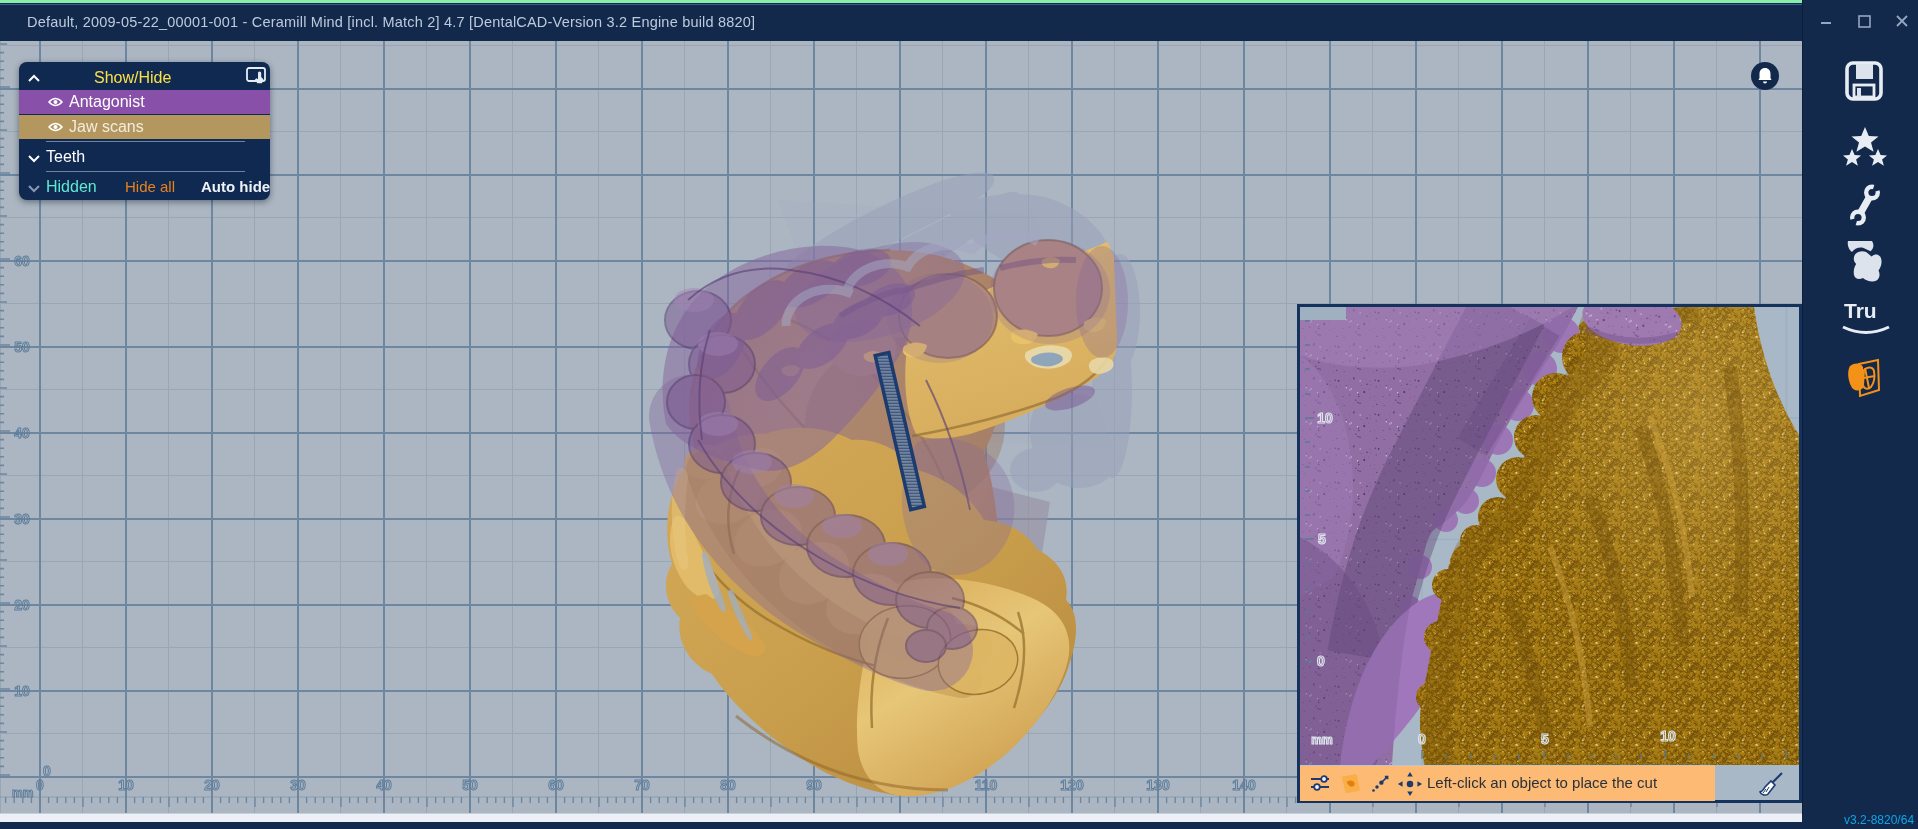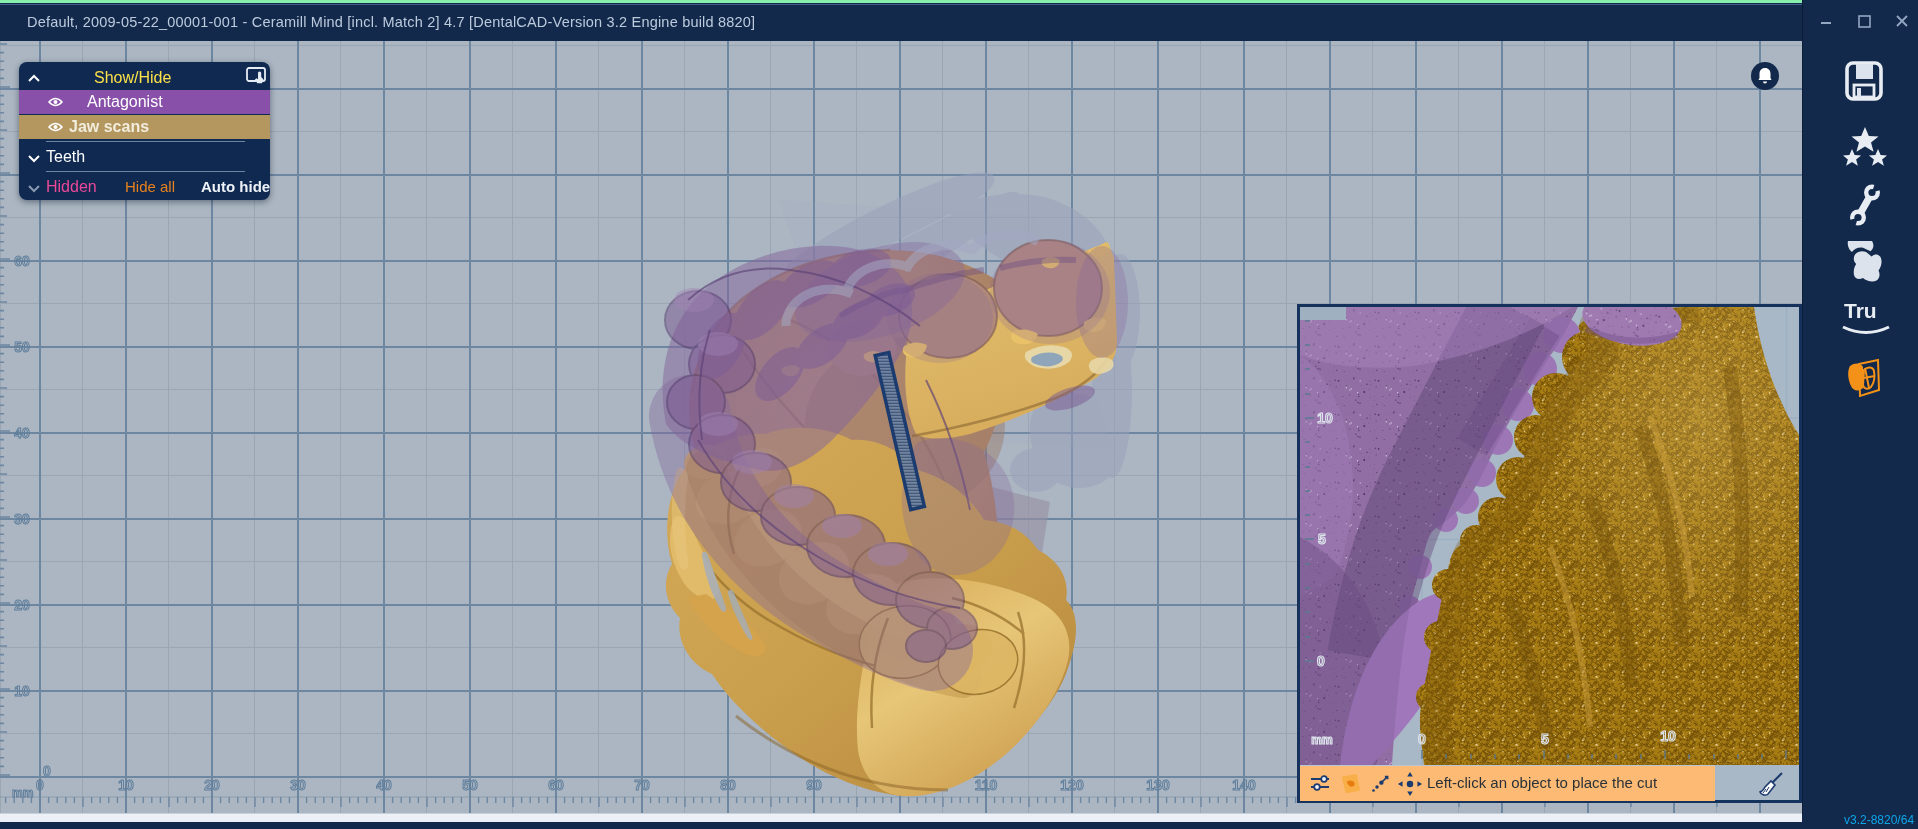--- a/index.html
+++ b/index.html
@@ -261,36 +261,36 @@
 <svg class="abs" style="left:227px;top:5px;" width="22" height="21" viewBox="0 0 22 21">
 <rect x="1" y="1" width="18" height="13" rx="2" fill="none" stroke="#e6ecf4" stroke-width="1.8"></rect>
 <path d="M12 8 v-2 a1.6 1.6 0 0 1 3.2 0 v4 l2.2 2.2 -1.4 4 h-4.6 l-2.6 -3.4 1.6 -1.6 1.6 1 z" fill="#e6ecf4"></path>
 </svg>
 <div class="abs" style="left:0px;top:28px;width:251px;height:23.5px;background:#8850a8;"></div>
 <div class="abs" style="left:0px;top:52.5px;width:251px;height:24px;background:#b4975f;"></div>
 <svg class="abs" style="left:29px;top:34px;" width="15" height="12" viewBox="0 0 15 12">
         <path d="M1 6 Q7.5 -1 14 6 Q7.5 13 1 6 Z" fill="none" stroke="#fff" stroke-width="1.6"></path>
         <circle cx="7.5" cy="6" r="2" fill="#fff"></circle>
       </svg>
-<div class="abs" style="left:50px;top:31px;font-size:16px;color:#fff;margin-left:18px;">Antagonist</div>
+<div class="abs" style="left:50px;top:31px;font-size:16px;color:#fff;">Antagonist</div>
 <svg class="abs" style="left:29px;top:59px;" width="15" height="12" viewBox="0 0 15 12">
         <path d="M1 6 Q7.5 -1 14 6 Q7.5 13 1 6 Z" fill="none" stroke="#fff" stroke-width="1.6"></path>
         <circle cx="7.5" cy="6" r="2" fill="#fff"></circle>
       </svg>
-<div class="abs" style="left:50px;top:56px;font-size:16px;color:#f2ecdd;font-weight:bold;">Jaw scans</div>
+<div class="abs" style="left:50px;top:56px;font-size:16px;color:#f2ecdd;">Jaw scans</div>
 <div class="abs" style="left:27px;top:79px;width:199px;height:1px;background:#6d83a2;"></div>
 <svg class="abs" style="left:8px;top:91px;" width="14" height="10" viewBox="0 0 14 10">
         <path d="M2 3 L7 8 L12 3" stroke="#fff" stroke-width="2" fill="none"></path>
       </svg>
 <div class="abs" style="left:27px;top:86px;font-size:16px;color:#fff;">Teeth</div>
 <div class="abs" style="left:27px;top:109px;width:199px;height:1px;background:#6d83a2;"></div>
 <svg class="abs" style="left:8px;top:121px;" width="14" height="10" viewBox="0 0 14 10">
         <path d="M2 3 L7 8 L12 3" stroke="#8b99b0" stroke-width="2" fill="none"></path>
       </svg>
-<div class="abs" style="left:27px;top:116px;font-size:16px;color:#ec4899;">Hidden</div>
+<div class="abs" style="left:27px;top:116px;font-size:16px;color:#5eead4;">Hidden</div>
 <div class="abs" style="left:106px;top:116px;font-size:15px;font-weight:normal;color:#e8821e;">Hide all</div>
 <div class="abs" style="left:182px;top:116px;font-size:15px;font-weight:bold;color:#eef2f7;">Auto hide</div>
 </div>
     <div class="abs" style="left:1297px;top:304px;width:505px;height:499px;background:#a9b8c7;border:3px solid #15325c;box-sizing:border-box;">
       <svg class="abs" style="left:0;top:0;" width="499" height="458" viewBox="0 0 499 458">
         <path d="M0.5 0V458M122 0V458M243.5 0V458M365 0V458M486.5 0V458M0 111H499M0 232.5H499M0 354H499" stroke="#9db0c2" stroke-width="1.5" fill="none"></path>
         <defs>
 <pattern id="goldmesh" width="40" height="34" patternUnits="userSpaceOnUse">
  <rect width="40" height="34" fill="#a87d14"></rect>
  <path d="M25.6 0.9L22.9 -1.9M29.5 23.0L34.2 18.9M16.9 1.0L13.5 1.1M1.1 6.8L2.9 7.2M8.8 20.0L12.5 15.1M32.2 23.7L30.3 20.3M38.3 11.4L33.4 7.4M33.9 20.5L37.6 22.8M21.4 33.1L20.0 33.6M33.2 21.0L37.5 21.8M28.2 1.6L24.9 -0.5M3.2 7.9L-1.6 5.7M25.4 12.4L23.9 9.5M10.7 31.8L12.5 32.9M6.8 24.8L2.8 23.6M39.6 21.8L40.3 23.6M33.7 26.4L30.5 21.7M12.6 9.1L9.1 13.5M35.1 10.7L36.9 9.7M36.6 15.6L33.8 13.1M22.5 8.9L23.5 12.9M16.0 7.5L21.9 7.6M3.6 1.6L-1.0 2.9M31.7 14.4L26.4 13.2M39.8 18.0L45.5 21.6M0.5 24.5L2.6 24.9M10.7 21.8L6.0 21.1M18.1 32.4L22.7 30.1M20.0 6.1L25.0 9.8M11.9 21.7L13.2 18.3M30.5 18.3L33.8 18.6M0.0 11.0L-5.7 15.3M35.1 28.3L32.8 23.9M35.1 32.2L30.1 32.1M2.8 25.9L6.0 22.1M19.0 18.7L16.2 22.4M16.9 7.2L17.4 9.5M8.0 10.6L14.0 12.1M17.5 17.6L13.0 14.8M13.5 20.0L10.3 17.2M2.8 21.5L-0.4 25.5M34.4 2.4L31.2 4.1M8.6 4.5L13.8 5.2M18.9 26.7L22.6 23.6M3.9 14.7L3.0 14.3M29.2 22.9L35.0 18.9M16.1 11.5L20.4 9.0M7.6 15.3L6.7 13.0M10.0 31.4L9.3 35.0M22.0 1.7L28.0 5.1M38.8 31.5L42.9 28.2M19.4 7.3L18.2 2.9M15.2 33.5L12.3 36.3M18.2 14.4L23.7 19.3M22.2 24.4L18.1 22.4M38.7 19.7L39.3 22.2M2.3 19.9L2.3 23.4M6.3 32.7L1.3 29.5M23.8 23.0L20.6 19.2M35.6 8.4L36.7 9.6M16.8 19.8L17.0 24.2M8.2 24.4L5.0 23.3M26.9 10.2L24.7 12.7M2.9 15.6L8.9 20.5M2.9 7.2L0.1 11.6M35.2 29.9L33.7 26.5M33.3 23.9L34.7 28.8M26.2 0.3L30.0 -1.7M26.5 31.9L22.1 28.1M4.3 18.8L1.5 19.9M28.7 6.9L30.3 4.6M19.5 30.8L23.7 26.7M16.9 9.4L11.0 12.1M25.5 8.9L28.4 9.4M17.1 0.3L12.0 4.2M36.2 18.6L40.2 19.4M5.9 4.3L3.6 8.3M31.8 29.3L36.6 26.4M10.0 3.5L13.3 7.3M16.3 21.1L12.1 25.4M34.6 33.2L38.3 37.0M1.0 25.0L-1.0 29.4M32.1 29.4L35.8 27.0M31.5 3.7L36.0 7.3M8.9 27.8L8.4 25.8M31.8 7.7L26.1 4.7M13.1 29.4L18.7 27.2M25.7 13.6L31.4 14.0M37.6 3.9L43.2 0.7M38.5 9.0L33.8 8.4M29.1 10.7L30.4 10.8M15.4 19.6L12.5 21.7M0.1 31.5L0.5 33.7M29.7 22.8L28.0 18.5M26.6 11.2L24.3 14.7M28.8 10.2L26.5 9.3M16.1 10.1L11.6 9.3M37.6 23.0L42.4 24.2M12.0 18.6L6.0 16.5M17.2 19.7L19.1 19.4M17.7 7.3L17.4 11.3M31.8 5.8L26.9 5.9M25.3 11.4L29.1 13.9M26.9 7.6L23.3 2.9M9.8 16.2L14.0 11.9M16.6 21.4L12.9 23.4M19.8 8.3L21.6 3.4M30.0 26.2L25.3 25.4M7.0 32.6L7.3 28.1M10.0 28.8L9.4 31.9M26.7 33.6L27.8 38.1M35.7 20.8L38.3 20.9M33.2 18.6L38.0 21.1M19.0 8.8L16.0 10.2M30.6 17.7L32.2 15.5M3.1 9.7L0.4 7.9M21.6 4.7L18.4 6.6M28.3 2.2L27.1 2.6M16.6 7.0L15.7 11.1M23.4 23.6L27.6 26.3M15.2 0.2L13.4 2.7M34.1 32.4L33.2 34.9M21.8 20.5L18.5 17.7M17.4 1.0L15.5 2.8M16.2 5.6L15.8 1.9M24.9 0.9L23.6 1.6M1.1 21.9L-3.3 21.5M2.0 12.9L-1.4 11.2M30.4 12.9L33.5 16.2M10.1 2.8L4.3 3.2M40.0 11.9L41.8 14.7M26.1 25.6L31.5 22.6M0.8 5.2L-3.7 6.9M22.6 7.4L25.0 10.1M6.7 20.6L9.7 16.8M32.8 32.8L28.1 28.1M12.5 23.0L18.0 22.0M28.6 2.6L30.9 3.9M4.1 26.3L8.3 27.3M4.8 33.5L8.2 31.9M17.1 12.6L17.2 11.0M34.0 28.0L29.2 32.6M25.4 28.2L27.9 27.5M29.4 32.8L26.6 35.9M21.5 16.4L20.8 18.7M10.7 29.0L14.7 24.8M35.3 8.3L34.8 9.4M15.2 1.0L19.4 -2.2M8.5 27.1L6.6 30.9M28.0 9.4L22.2 13.9M3.4 24.5L3.3 27.1M27.6 22.0L27.5 24.9M3.7 7.5L6.0 5.6M23.3 16.1L23.6 15.3M29.8 11.2L32.3 9.0M10.1 4.1L6.4 0.3M21.4 25.9L17.7 23.1M19.4 24.6L25.1 24.9M11.3 3.4L7.6 0.7M7.2 0.5L7.6 -1.8M39.0 18.8L41.3 15.1M34.7 16.7L39.2 17.4M18.8 15.0L15.0 10.5M37.6 16.2L41.5 15.2M3.0 21.4L-2.4 17.9M22.5 10.3L28.4 6.5M30.6 20.6L34.1 17.9M20.9 15.3L20.2 18.9M39.6 10.4L41.1 11.5M29.6 32.2L26.1 29.3M26.4 5.3L22.5 1.1M0.1 15.3L1.2 13.2M9.3 24.0L11.7 23.6M27.5 31.4L30.9 32.7M26.4 31.7L25.5 32.2M25.9 30.9L29.8 26.6M6.6 10.5L9.6 11.2M11.5 4.2L13.8 6.2M37.7 17.0L37.6 12.8M1.6 14.7L-0.5 12.2M3.7 32.7L7.7 33.5M38.0 34.0L40.1 31.7M1.6 25.7L1.3 27.2M36.6 6.2L37.7 7.5M19.7 3.1L17.8 1.4M26.8 29.2L24.8 31.1M11.5 32.1L15.3 32.6M18.2 10.7L16.1 15.4M16.2 17.5L22.0 19.1M21.7 14.1L18.0 12.7M30.3 21.3L33.4 18.3M22.0 31.5L21.2 33.5M4.9 33.1L6.2 30.5M6.3 18.7L7.0 14.7M39.7 31.0L39.2 27.2M33.3 16.9L35.9 17.0M10.9 28.4L16.7 25.8M22.1 13.0L27.1 13.1M35.2 29.4L32.5 32.3M16.6 31.8L16.7 35.0M11.3 10.2L12.4 15.1M19.6 5.1L20.0 3.5M22.1 18.5L21.5 16.7M7.5 23.7L8.4 21.1M31.0 1.5L34.0 3.5M32.5 13.1L34.4 16.3M39.2 16.8L33.7 16.9M23.6 29.6L28.1 29.0M21.0 15.5L23.7 14.6M26.2 5.2L25.8 9.9M13.5 23.6L15.3 27.1M34.1 29.2L32.7 27.4M28.7 25.8L33.2 21.2M2.7 21.5L7.8 26.4M29.9 14.8L25.1 16.1M34.9 15.1L37.2 19.1M1.8 27.1L-0.6 25.8M5.8 18.1L6.6 21.0M6.8 2.7L11.2 3.9M9.6 31.0L5.4 30.6M10.2 8.7L4.3 11.7M36.0 23.0L31.9 22.5M13.8 20.0L15.5 19.2M10.0 28.7L6.4 27.6M19.3 8.1L20.2 8.8M39.7 10.0L45.4 11.6M11.0 19.2L13.2 21.7M2.0 20.6L1.9 24.7M11.4 27.2L12.7 25.7M25.5 21.1L27.6 23.3M26.4 28.5L27.9 32.5M25.9 10.5L25.1 11.3M29.3 3.1L26.8 5.5M7.0 4.5L7.5 9.2M21.2 31.1L25.2 28.6M33.0 16.4L36.7 18.8M13.5 3.9L19.1 0.3M38.7 29.2L41.4 34.0M38.7 27.4L37.1 30.3M0.6 18.2L0.0 20.0M26.9 19.9L30.8 24.3M4.3 7.9L-1.4 11.8M22.5 31.1L19.1 26.8M33.0 30.9L30.6 30.0M5.6 32.2L3.2 32.1M3.9 30.2L-0.5 29.7M26.8 25.3L32.2 24.5M29.7 5.3L28.7 1.2M19.6 13.9L25.0 9.2M14.8 15.1L20.2 18.6M4.0 23.3L4.5 28.1M14.3 13.5L10.6 9.8M33.9 15.5L35.9 16.9M23.9 0.7L27.3 -1.8M5.0 19.2L-0.1 21.8M8.3 7.3L12.7 5.6M5.9 30.6L-0.1 34.2M5.8 4.4L2.8 1.2M26.4 0.9L20.6 3.8M9.5 11.0L5.6 6.5" stroke="#6e4c06" stroke-width="0.8" fill="none"></path>

